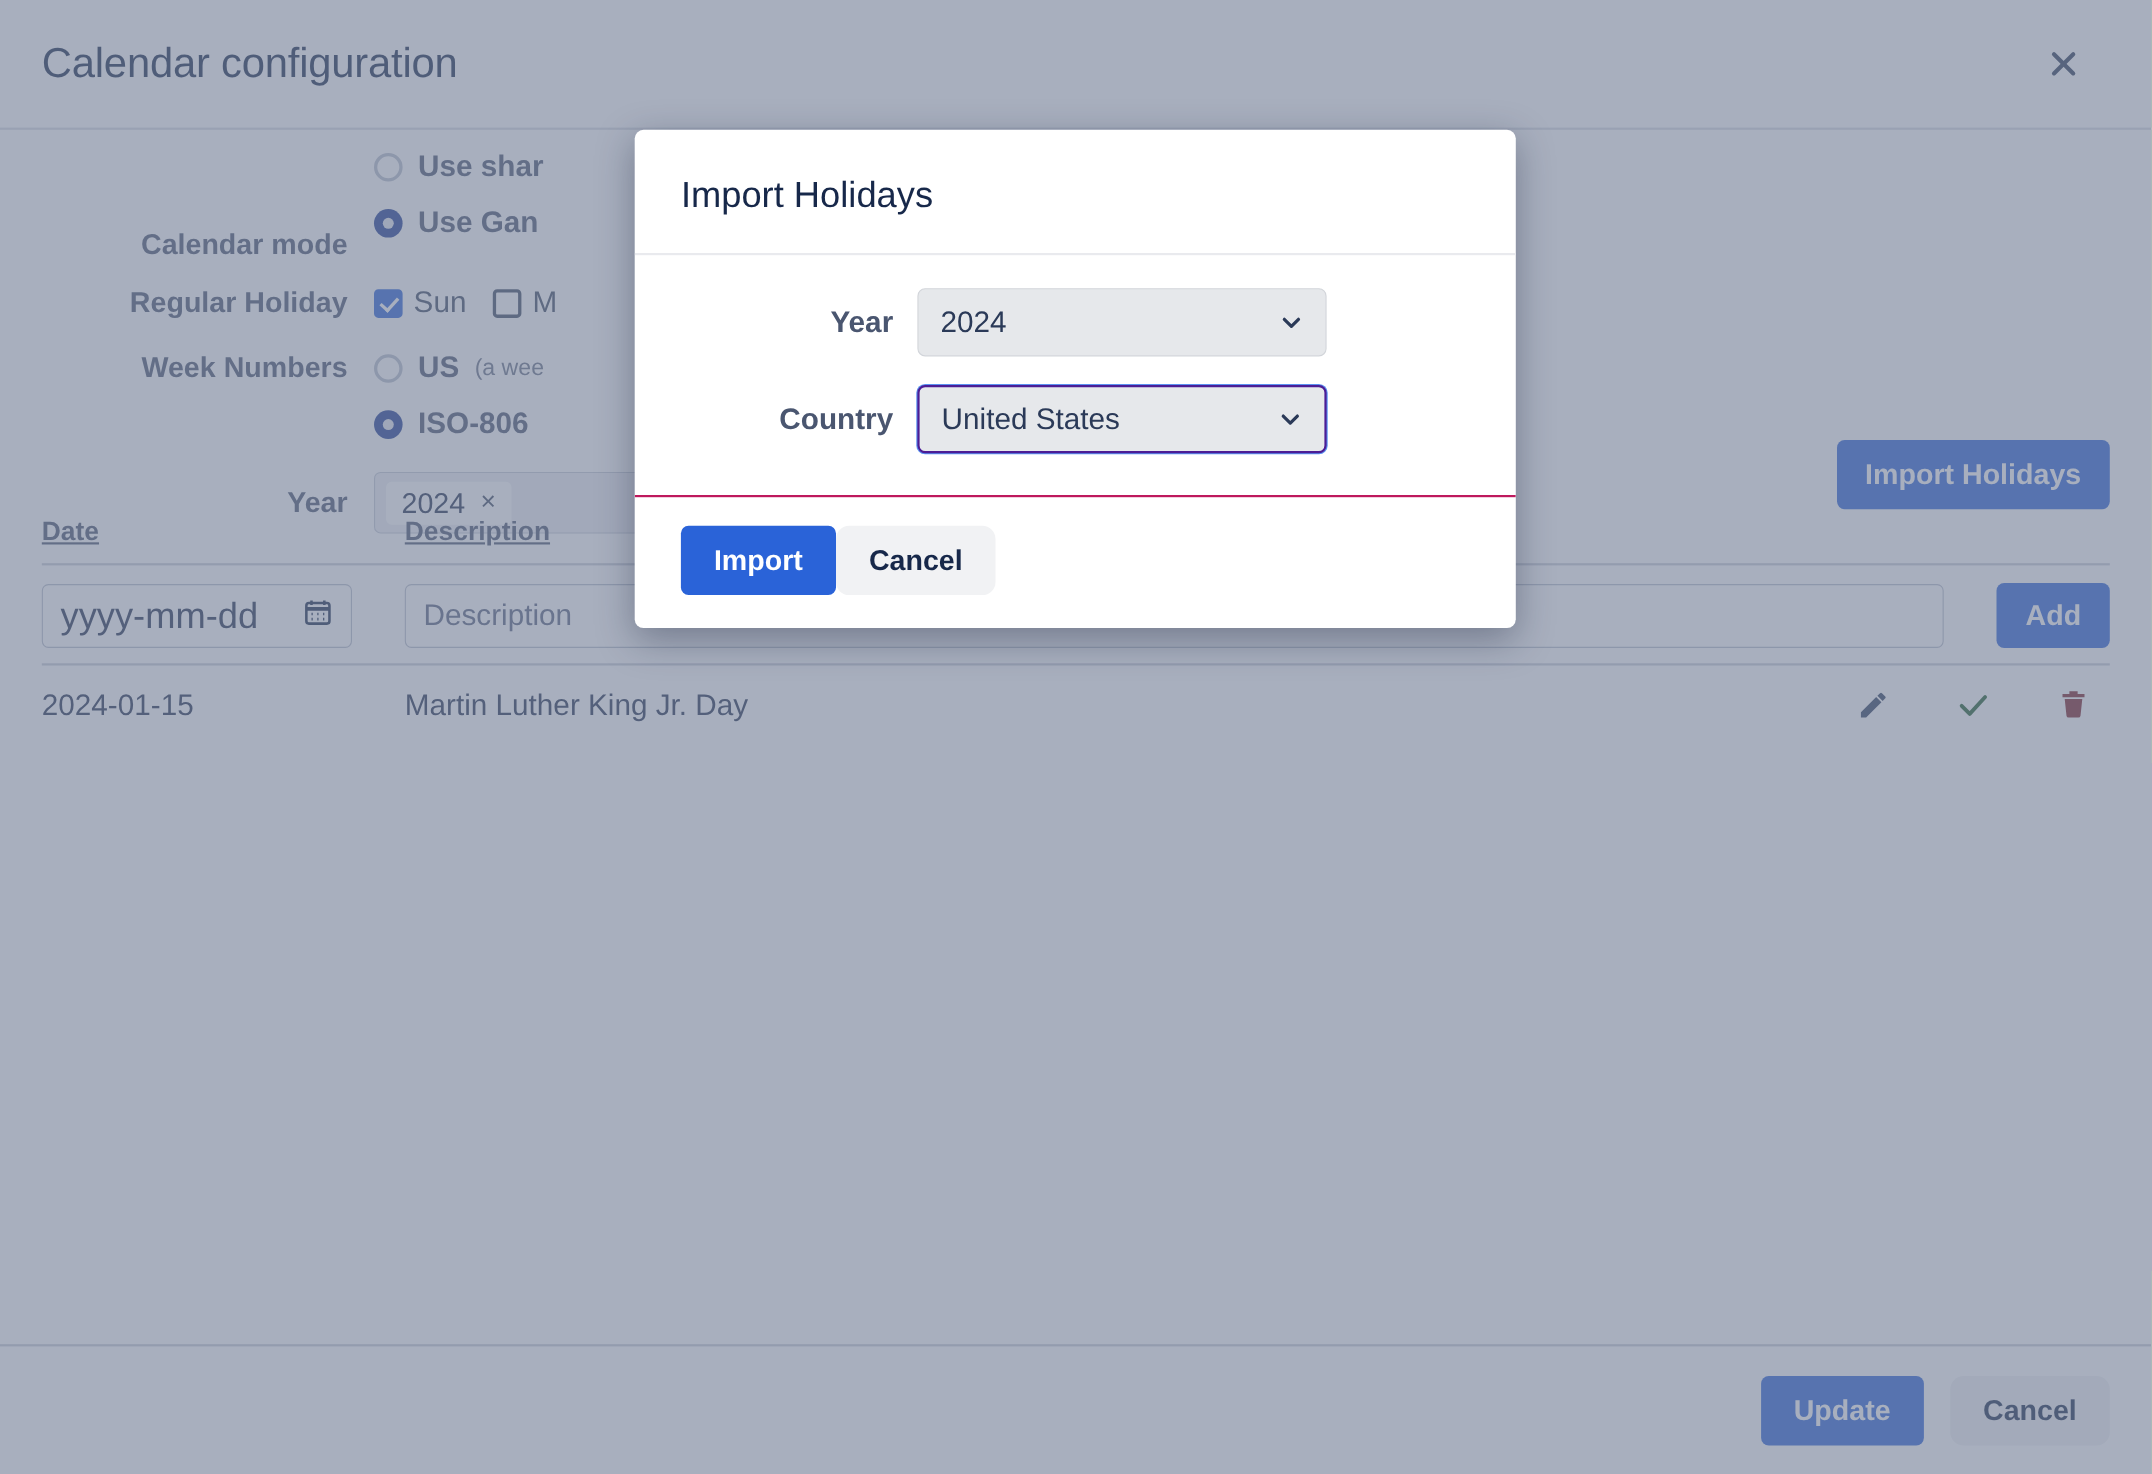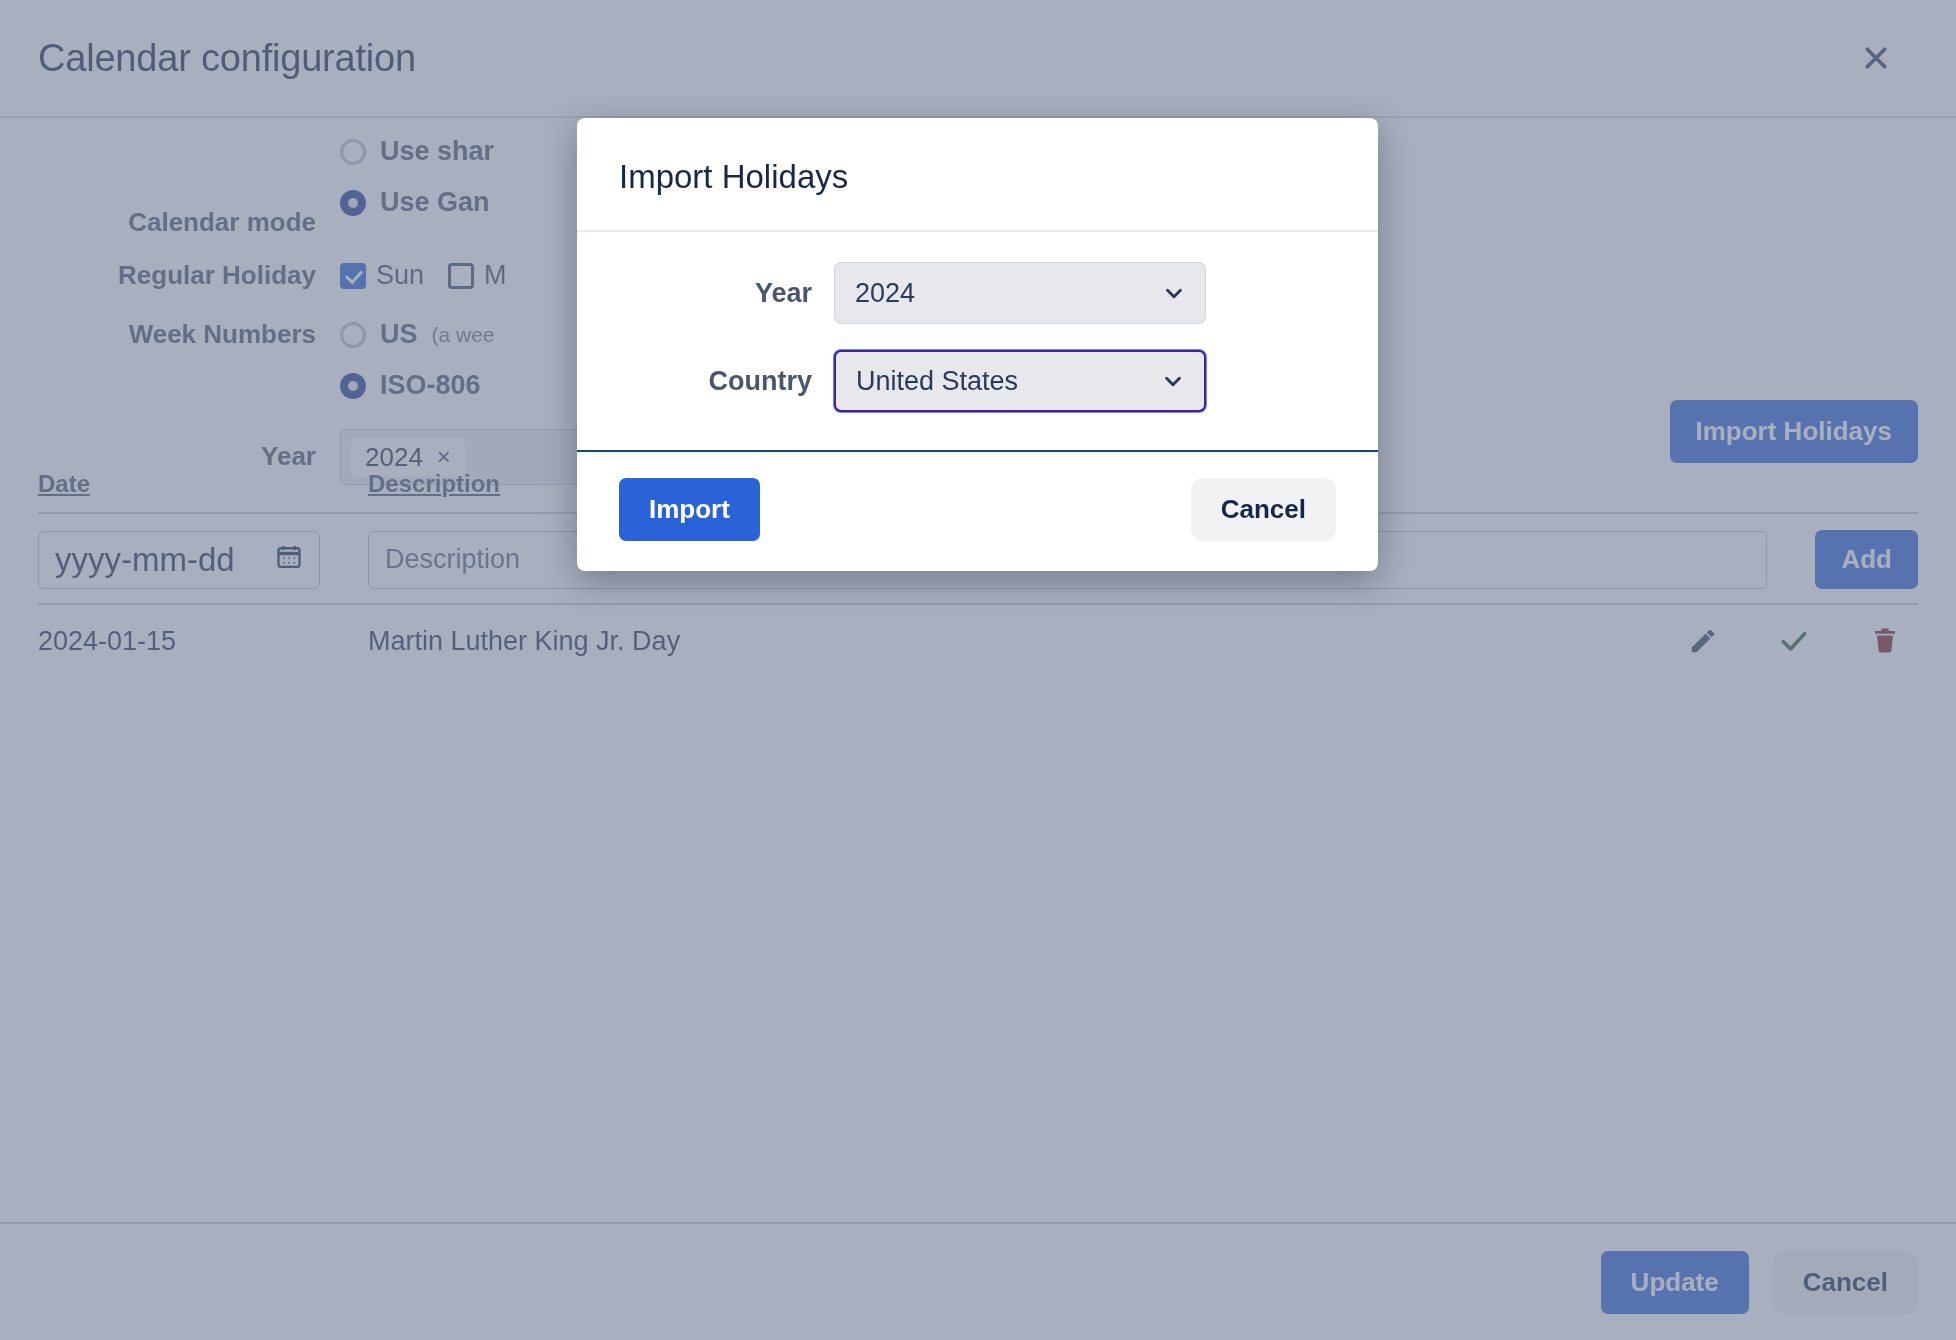--- a/index.html
+++ b/index.html
@@ -312,25 +312,24 @@
     font-size: 27px;
     color: #2b3a58;
     cursor: pointer;
   }
   .select.focused {
     border: 2px solid #4c1d95;
     box-shadow: 0 0 0 1px #5b91f0;
   }
   .chev { color: #2b3a58; display: flex; }
   .modal-footer {
-    border-top: 2px solid #0c4a6e;
+    border-top: 2px solid #be185d;
     padding: 26px 42px 30px 42px;
     display: flex;
-    justify-content: space-between;
-    gap: 22px;
+    justify-content: flex-start;
   }
   .modal-footer .btn { padding: 16px 30px; }
 </style>
 </head>
 <body>
 
 <div id="app">
 
   <div class="bg-dialog">
 

